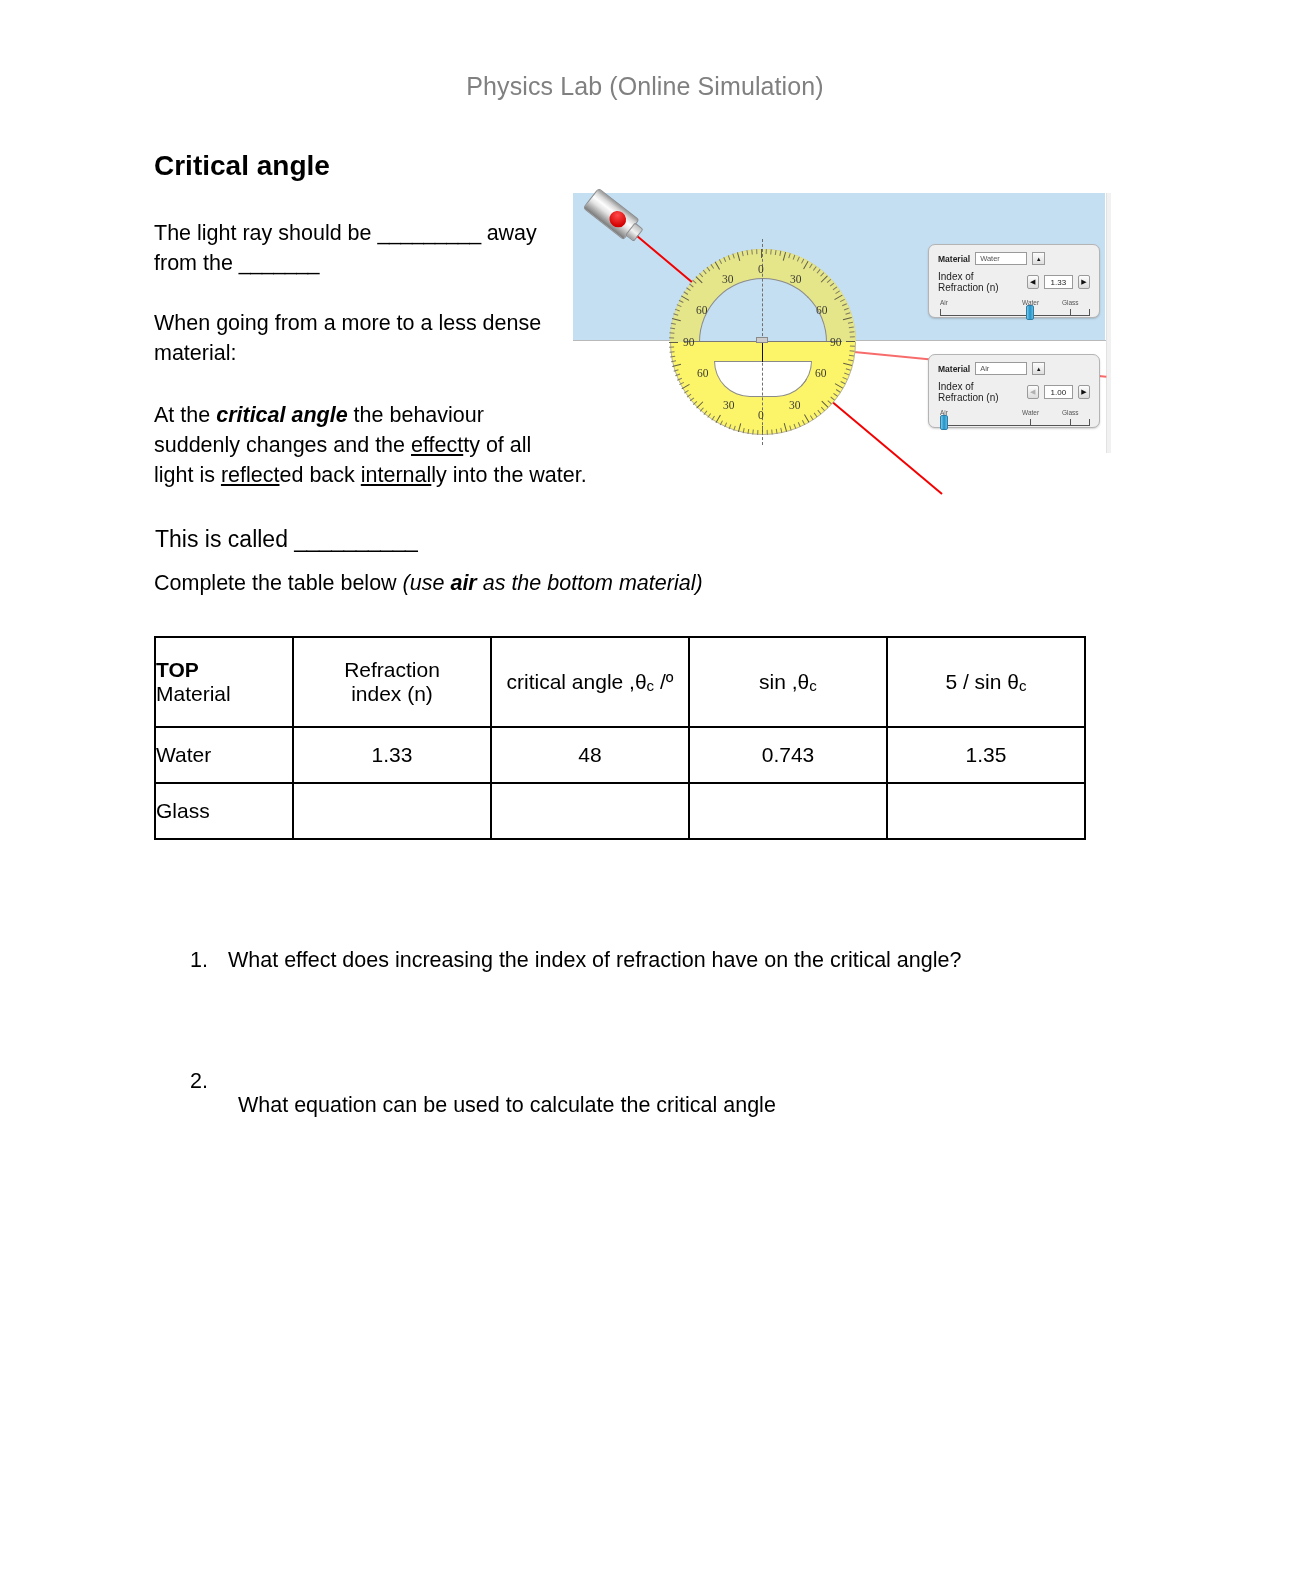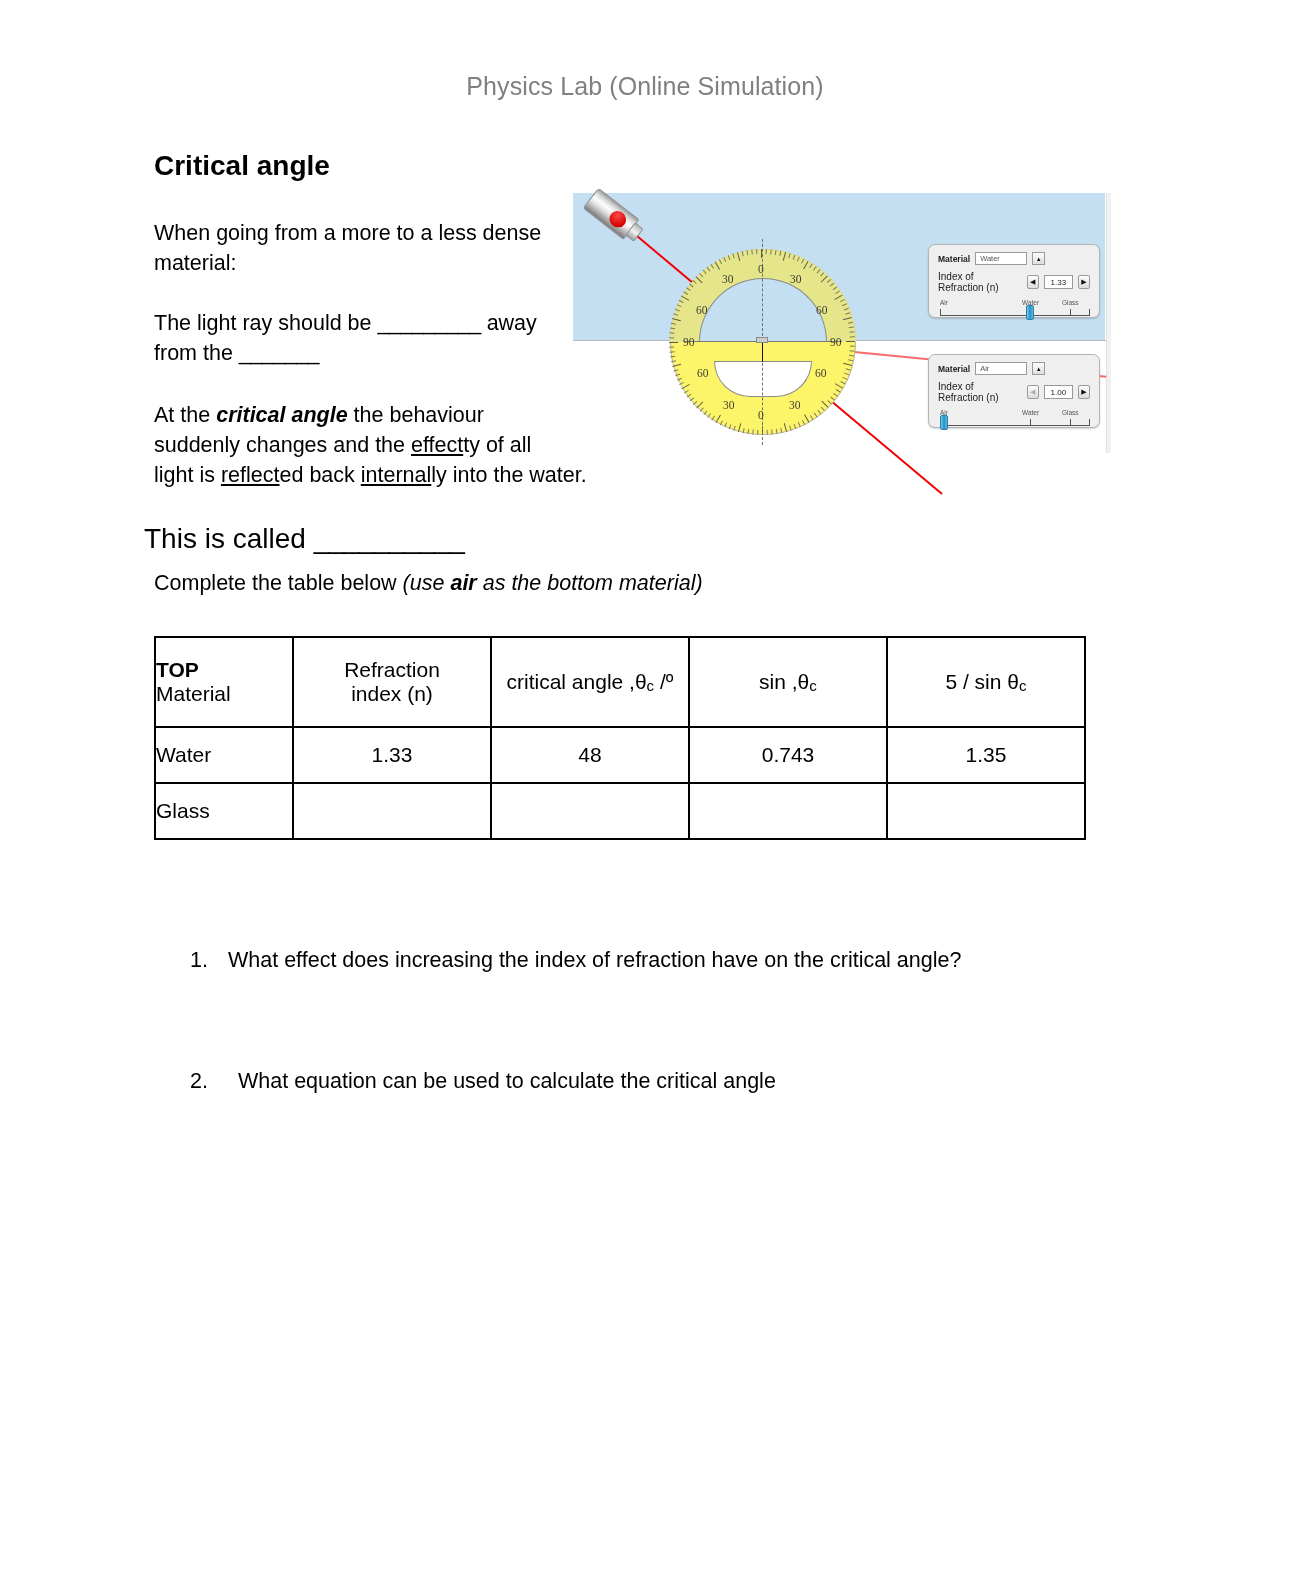--- a/index.html
+++ b/index.html
@@ -56,22 +56,22 @@
     position: absolute;
     top: 400px;
     left: 154px;
     width: 500px;
     font-size: 21.5px;
     line-height: 30px;
   }
   .para-called {
     position: absolute;
     top: 524px;
-    left: 144px;
-    font-size: 28px;
+    left: 155px;
+    font-size: 23px;
     line-height: 30px;
   }
   .para-complete {
     position: absolute;
     top: 568px;
     left: 154px;
     font-size: 21.5px;
     line-height: 30px;
   }
   .it { font-style: italic; }
@@ -372,40 +372,40 @@
     font-size: 21.5px;
   }
   .q-item {
     display: flex;
     gap: 16px;
     margin-bottom: 96px;
   }
   .q-num { width: 22px; flex: none; }
   .q-text { flex: 1; }
   .q-item.q2 .q-num { width: 22px; }
-  .q-item.q2 .q-text { padding-left: 10px; }
+  .q-item.q2 .q-text { padding-left: 10px; margin-top: 24px; }
 </style>
 </head>
 <body>
 
 <div class="doc-header">Physics Lab (Online Simulation)</div>
 
 <div class="page-title">Critical angle</div>
 
 <div class="body-col">
-  <p class="para">
-    <span>When going from a more to a less dense</span><br>
-    <span>material:</span>
-  </p>
   <p class="para">
     <span>The light ray should be</span>
     <span class="blank">_________</span>
     <span>away</span><br>
     <span>from the</span>
     <span class="blank">_______</span>
+  </p>
+  <p class="para">
+    <span>When going from a more to a less dense</span><br>
+    <span>material:</span>
   </p>
 </div>
 
 <div class="para-critical">
   <span>At the</span>
   <span class="bi">critical angle</span>
   <span>the behaviour</span><br>
   <span>suddenly changes and the</span>
   <span class="u">effect</span><span>ty of all</span><br>
   <span>light is</span>

